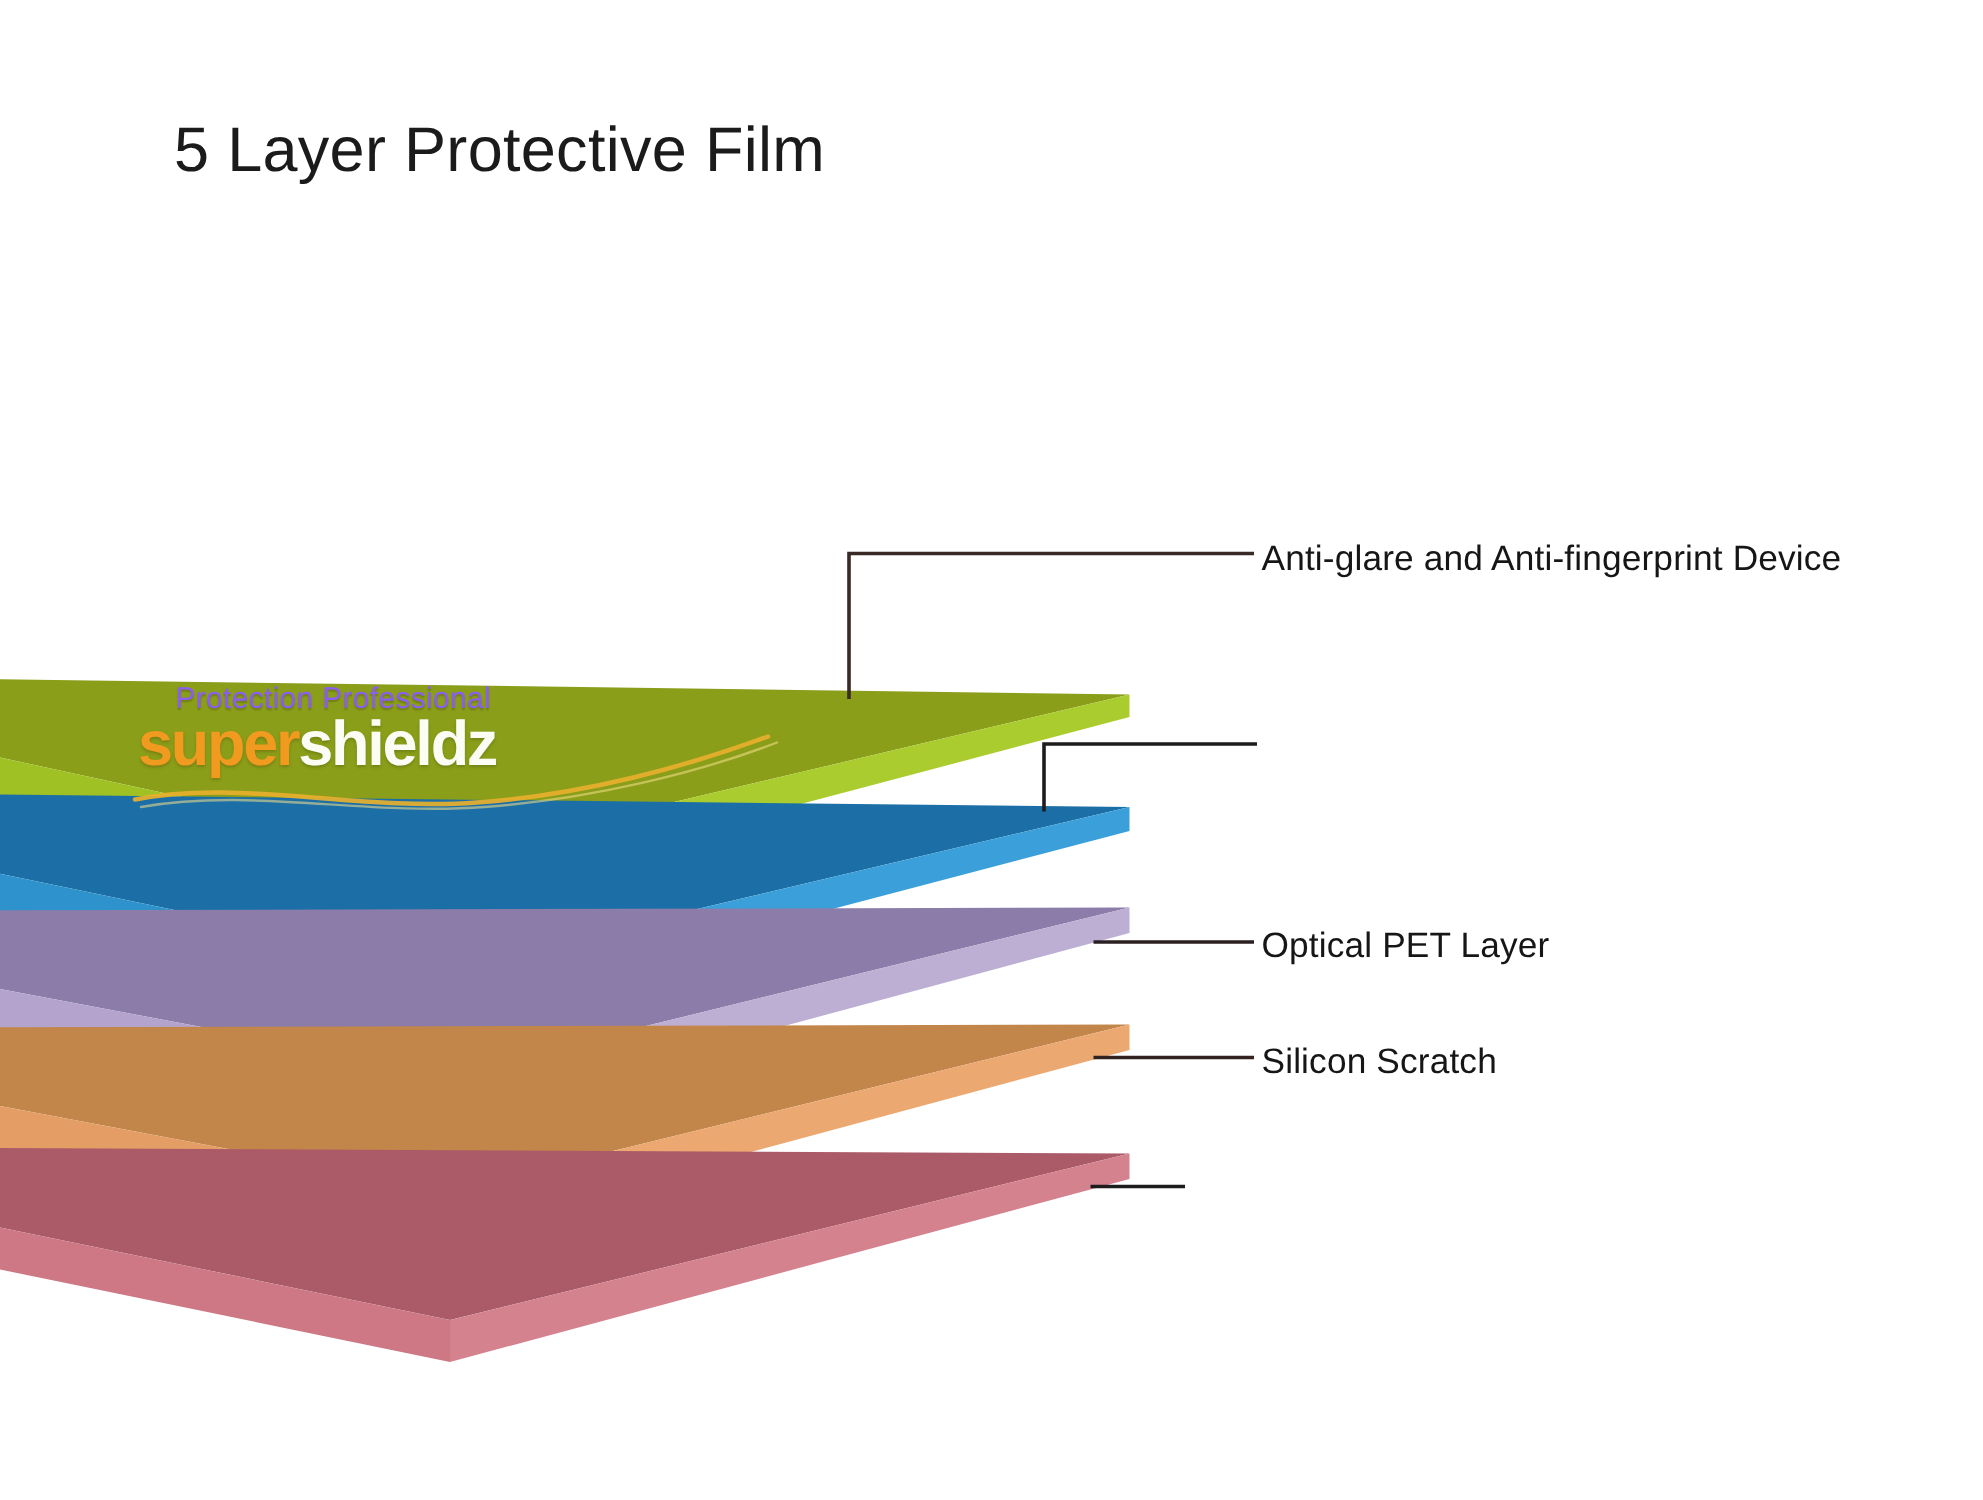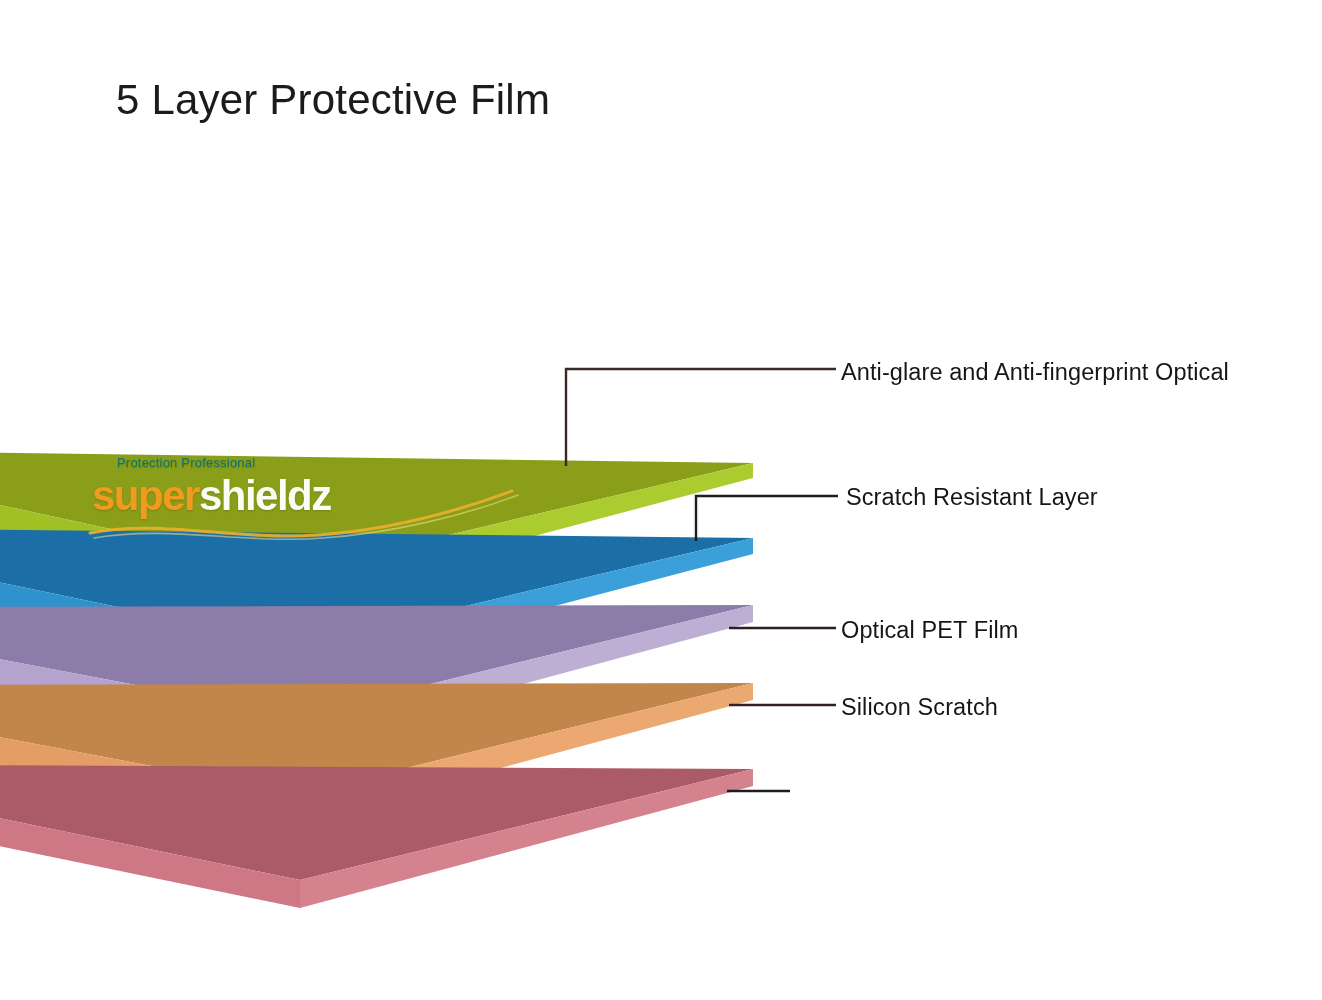--- a/index.html
+++ b/index.html
@@ -51,22 +51,22 @@
     left: 92px;
     top: 455px;
     width: 430px;
     height: 85px;
     pointer-events: none;
   }
   #logo-tagline {
     position: absolute;
     left: 25px;
     top: 0px;
-    font-size: 13px;
-    color: #0f766e;
+    font-size: 20px;
+    color: #8b5cf6;
     letter-spacing: 0.2px;
     white-space: nowrap;
     text-shadow: 0 1px 1px rgba(60,70,10,.35);
   }
   #logo-wordmark {
     position: absolute;
     left: 0px;
     top: 20px;
     font-size: 42px;
     line-height: 1;
@@ -142,18 +142,17 @@
     <div id="logo-tagline">Protection Professional</div>
     <svg id="logo-swoosh" viewBox="0 0 440 52">
       <path d="M2,44 C70,30 150,52 230,46 C300,41 370,22 424,2" fill="none" stroke="#e8b02c" stroke-width="3" stroke-linecap="round" opacity="0.92"></path>
       <path d="M6,49 C80,36 155,55 235,49 C305,44 378,26 430,6" fill="none" stroke="#f6e08a" stroke-width="1.6" stroke-linecap="round" opacity="0.55"></path>
     </svg>
     <div id="logo-wordmark">
       <span id="logo-word-super">super</span><span id="logo-word-shieldz">shieldz</span>
     </div>
   </div>
 
-  <div class="callout-label" style="left:841px; top:359px;">Anti-glare and Anti-fingerprint Optical</div>
-  <div class="callout-label" style="left:846px; top:484px;">Scratch Resistant Layer</div>
-  <div class="callout-label" style="left:841px; top:617px;">Optical PET Film</div>
+  <div class="callout-label" style="left:841px; top:359px;">Anti-glare and Anti-fingerprint Device</div>
+  <div class="callout-label" style="left:841px; top:617px;">Optical PET Layer</div>
   <div class="callout-label" style="left:841px; top:694px;">Silicon Scratch</div>
 
 </div>
 
 </body></html>

